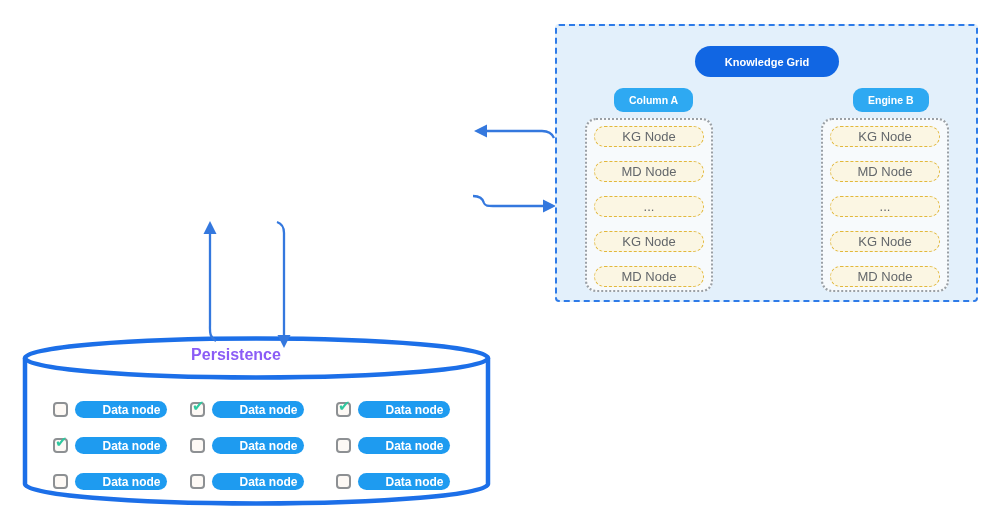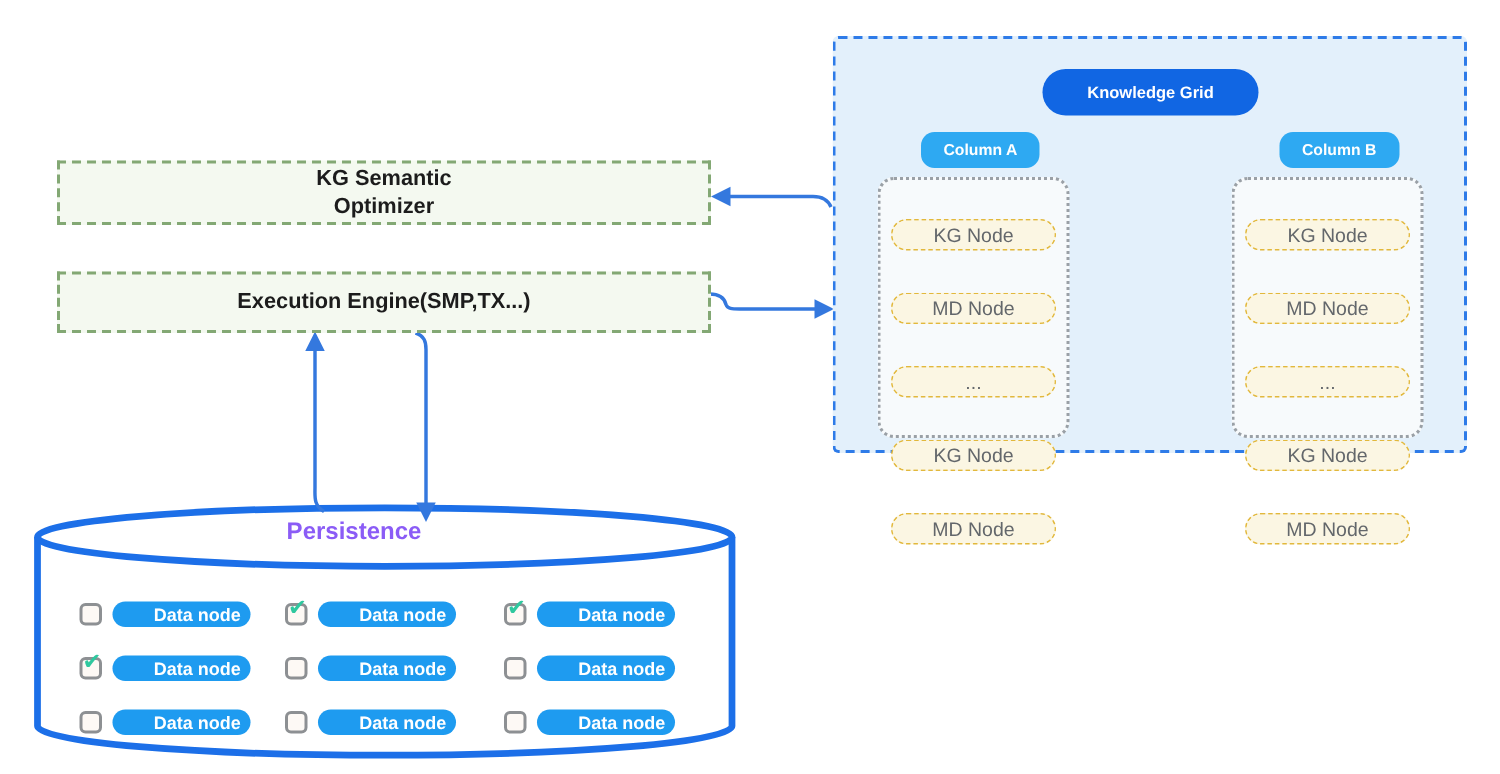--- a/index.html
+++ b/index.html
@@ -74,22 +74,22 @@
   .col-box {
     position: absolute;
     top: 92px;
     width: 128px; height: 174px;
     background: #f7fafc;
     border: 2px dotted #9aa0a6;
     border-radius: 11px;
     display: flex;
     flex-direction: column;
     align-items: center;
-    padding-top: 26px;
-    gap: 28px;
+    padding-top: 6px;
+    gap: 14px;
   }
   .col-box.box-a { left: 28px; }
   .col-box.box-b { left: 264px; }
 
   .node-pill {
     width: 110px; height: 21px;
     background: #fbf6e3;
     border: 1.6px dashed #e2b83c;
     border-radius: 11px;
     color: #63676b;
@@ -179,34 +179,27 @@
       <path d="M 216 341 C 209 337 210 331 210 325 L 210 233" fill="none"></path>
       <polygon points="210,221 203.5,234 216.5,234" stroke="none"></polygon>
     </g>
 
     <g stroke="#3478de" stroke-width="2.3" fill="#3478de">
       <path d="M 277 222 C 283 224 284 228 284 233 L 284 336" fill="none"></path>
       <polygon points="284,348 277.5,335 290.5,335" stroke="none"></polygon>
     </g>
   </svg>
 
-  <div class="green-box optimizer">
-    <div>KG Semantic</div>
-    <div>Optimizer</div>
-  </div>
-
-  <div class="green-box engine">
-    <div>Execution Engine(SMP,TX...)</div>
-  </div>
+
 
   <div class="kg-panel">
     <div class="kg-title-pill">Knowledge Grid</div>
 
     <div class="col-pill col-a">Column A</div>
-    <div class="col-pill col-b">Column B</div>
+    <div class="col-pill col-b">Engine B</div>
 
     <div class="col-box box-a">
       <div class="node-pill">KG Node</div>
       <div class="node-pill">MD Node</div>
       <div class="node-pill">...</div>
       <div class="node-pill">KG Node</div>
       <div class="node-pill">MD Node</div>
     </div>
 
     <div class="col-box box-b">

